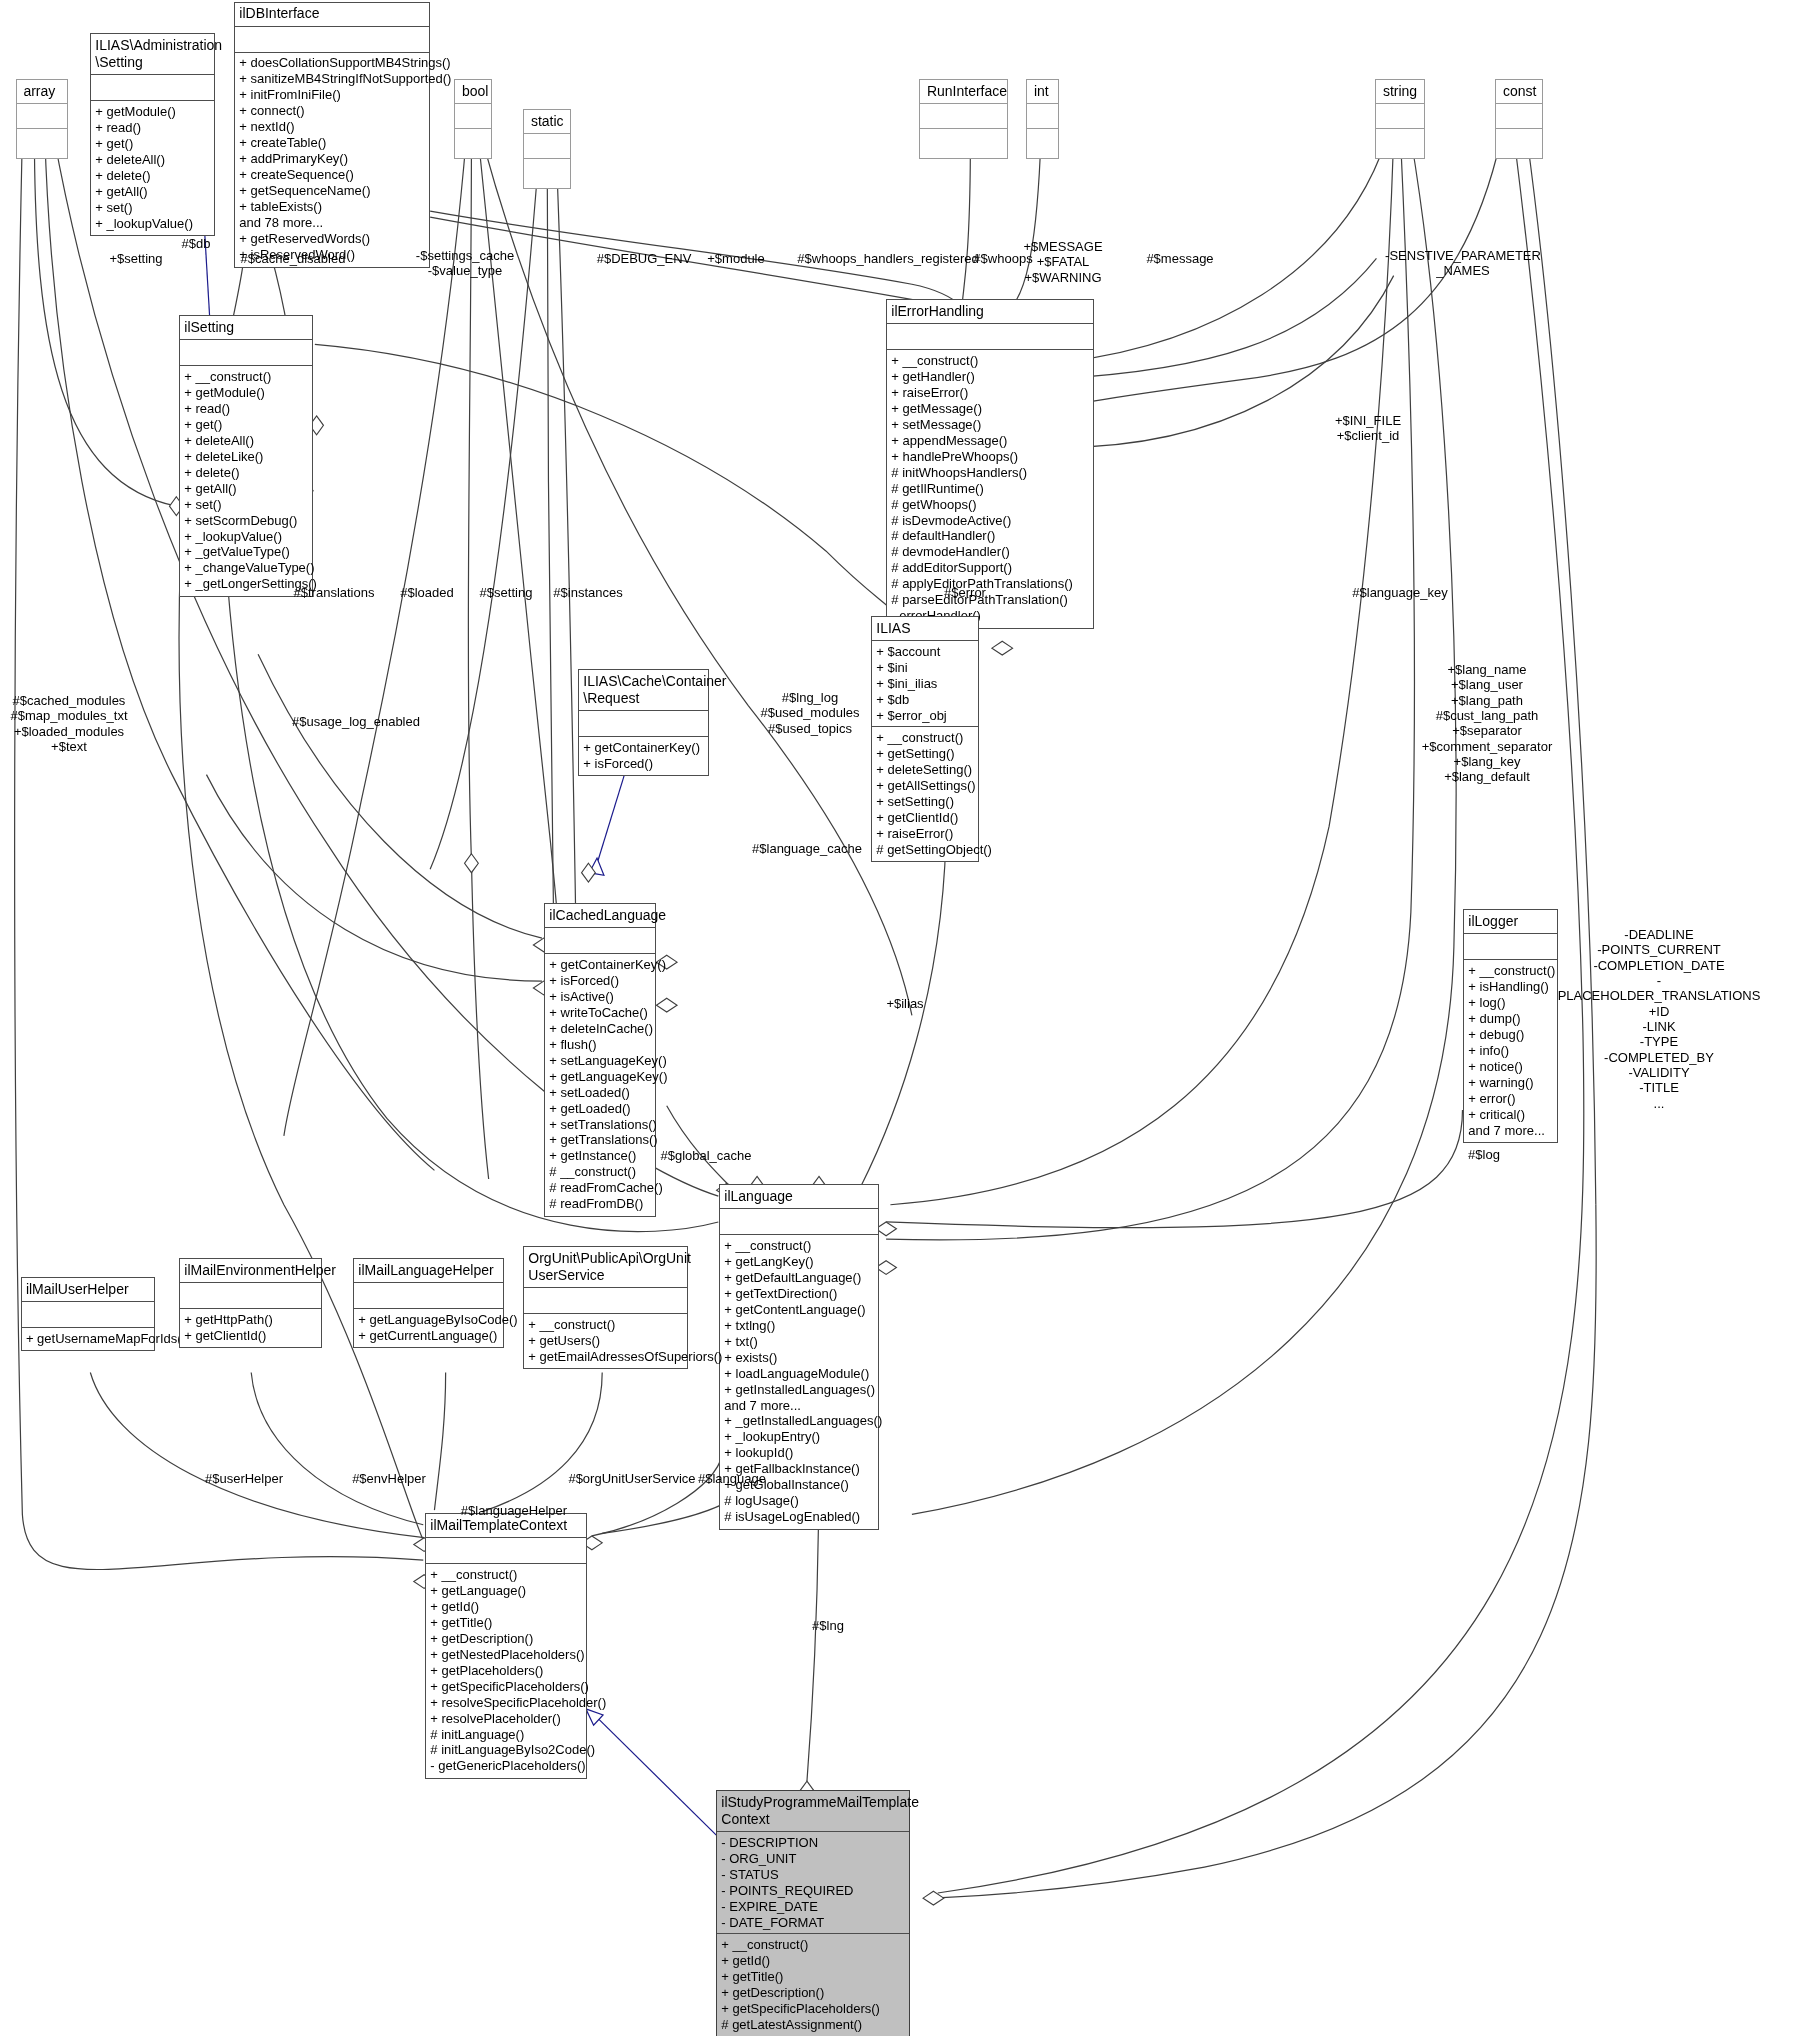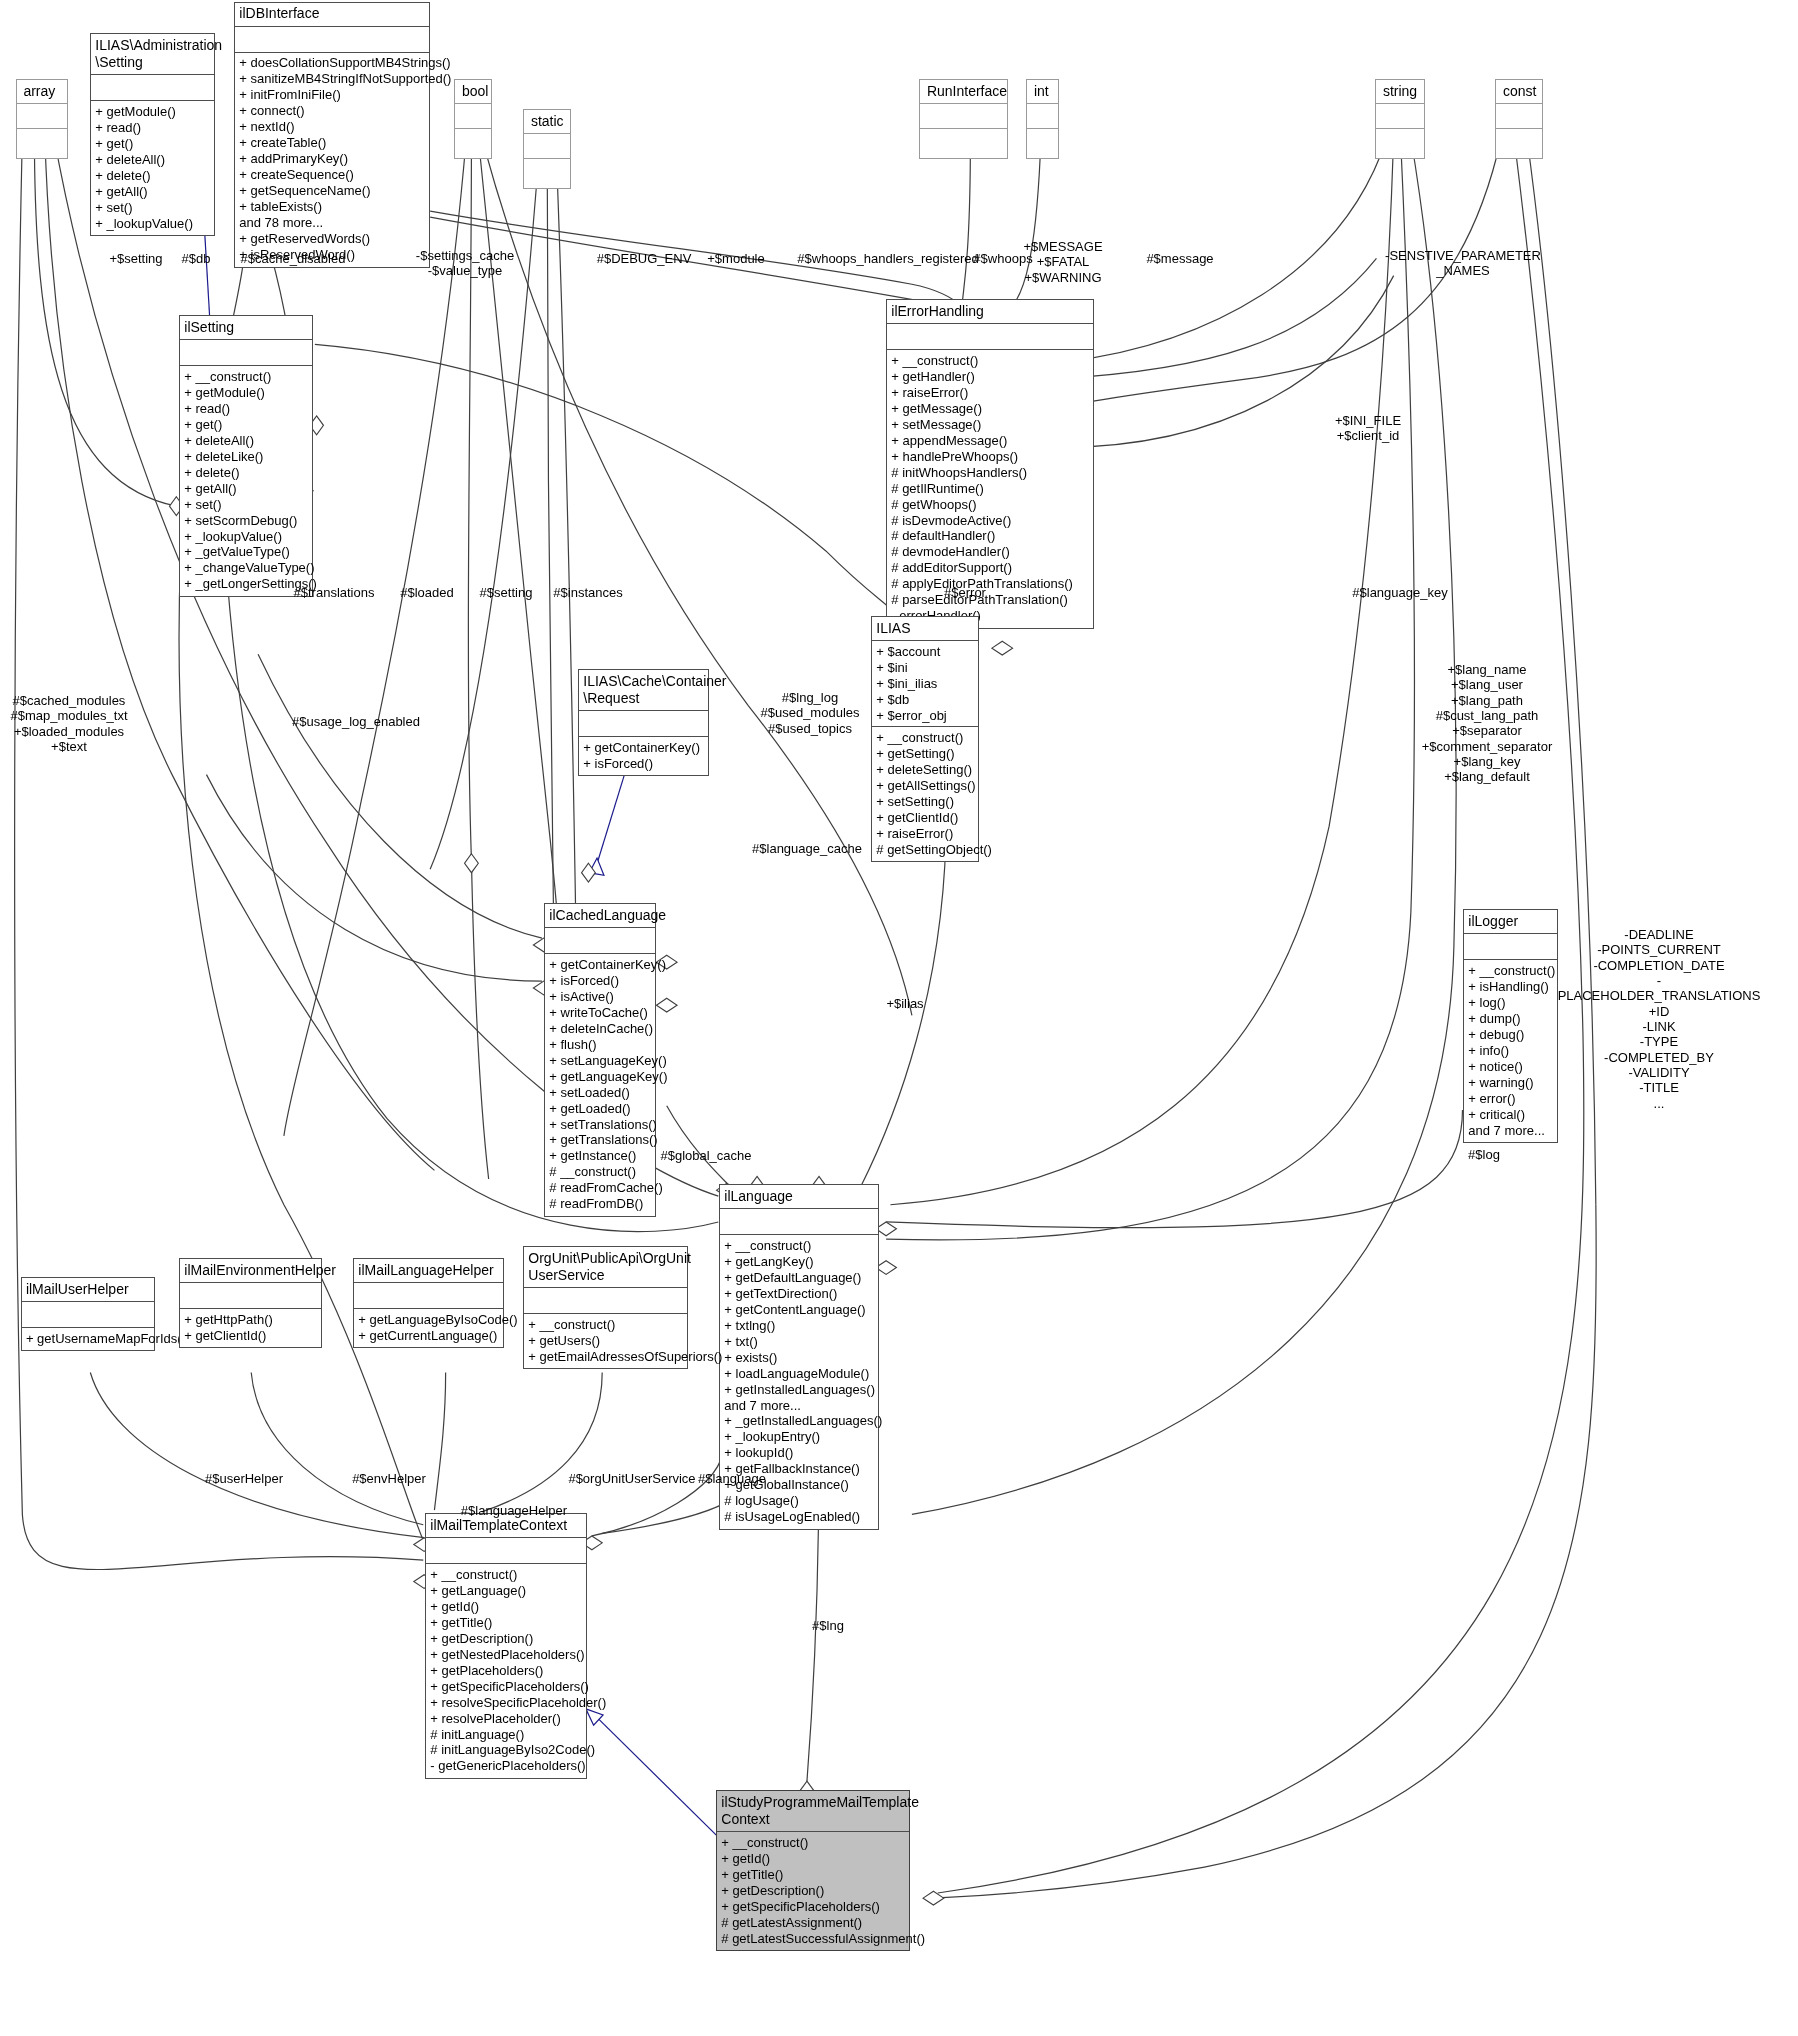--- a/index.html
+++ b/index.html
@@ -457,34 +457,42 @@
       <div class="row">+ resolvePlaceholder()</div>
       <div class="row"># initLanguage()</div>
       <div class="row"># initLanguageByIso2Code()</div>
       <div class="row">- getGenericPlaceholders()</div>
     </div>
   </div>
 
   <div class="uml gray" style="left:716px; top:1790px; width:194px; border-width:1.7px;">
     <div class="title">ilStudyProgrammeMailTemplate
 Context</div>
+    <div class="attrs">
+      <div class="row">- DESCRIPTION</div>
+      <div class="row">- ORG_UNIT</div>
+      <div class="row">- STATUS</div>
+      <div class="row">- POINTS_REQUIRED</div>
+      <div class="row">- EXPIRE_DATE</div>
+      <div class="row">- DATE_FORMAT</div>
+    </div>
     <div class="ops">
       <div class="row">+ __construct()</div>
       <div class="row">+ getId()</div>
       <div class="row">+ getTitle()</div>
       <div class="row">+ getDescription()</div>
       <div class="row">+ getSpecificPlaceholders()</div>
       <div class="row"># getLatestAssignment()</div>
       <div class="row"># getLatestSuccessfulAssignment()</div>
 
     </div>
   </div>
 
   <div class="elabel" style="left:136px;  top:251px;">+$setting</div>
-  <div class="elabel" style="left:196px;  top:251px;">#$db</div>
+  <div class="elabel" style="left:196px;  top:236px;">#$db</div>
   <div class="elabel" style="left:293px;  top:251px;">#$cache_disabled</div>
   <div class="elabel" style="left:465px;  top:248px;">-$settings_cache
 -$value_type</div>
   <div class="elabel" style="left:644px;  top:251px;">#$DEBUG_ENV</div>
   <div class="elabel" style="left:736px;  top:251px;">+$module</div>
   <div class="elabel" style="left:888px; top:251px;">#$whoops_handlers_registered</div>
   <div class="elabel" style="left:1003px; top:251px;">#$whoops</div>
   <div class="elabel" style="left:1063px; top:239px;">+$MESSAGE
 +$FATAL
 +$WARNING</div>

